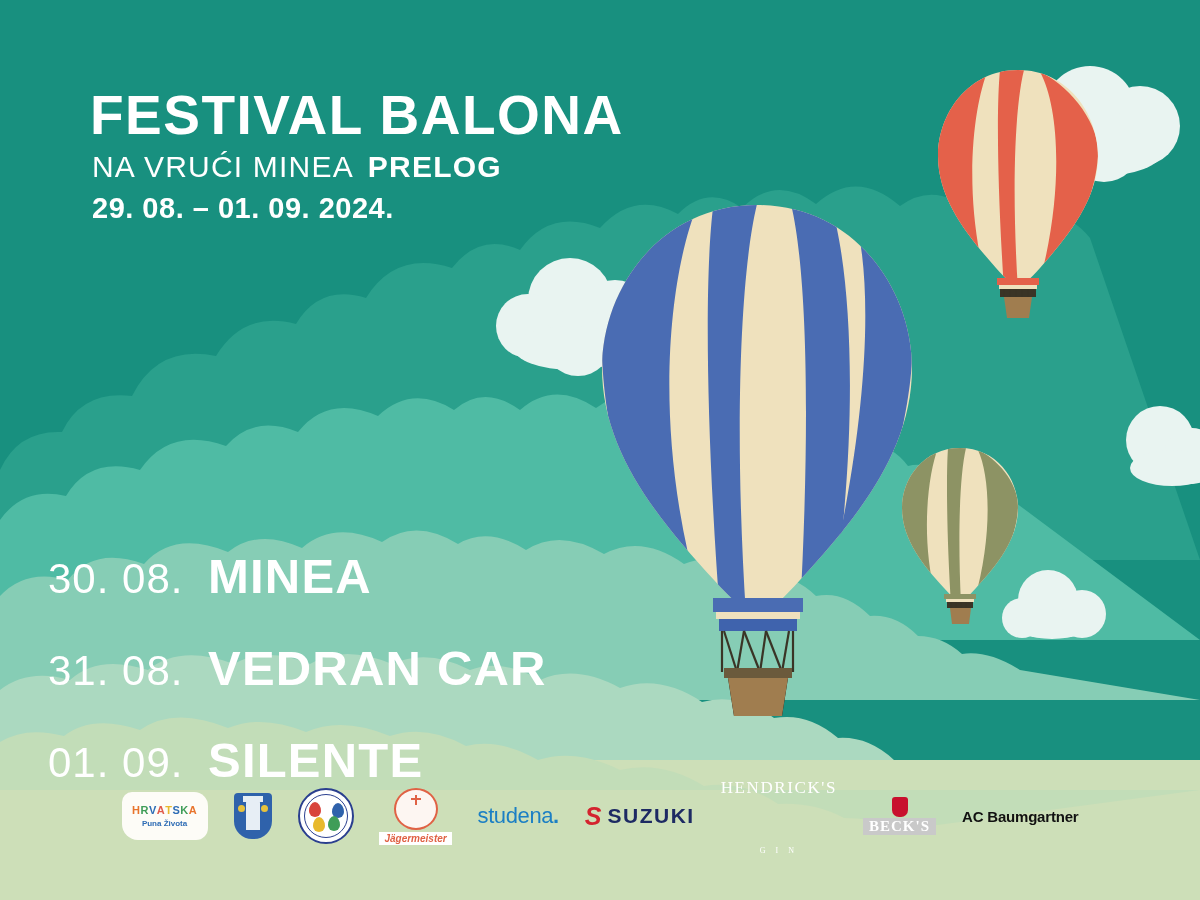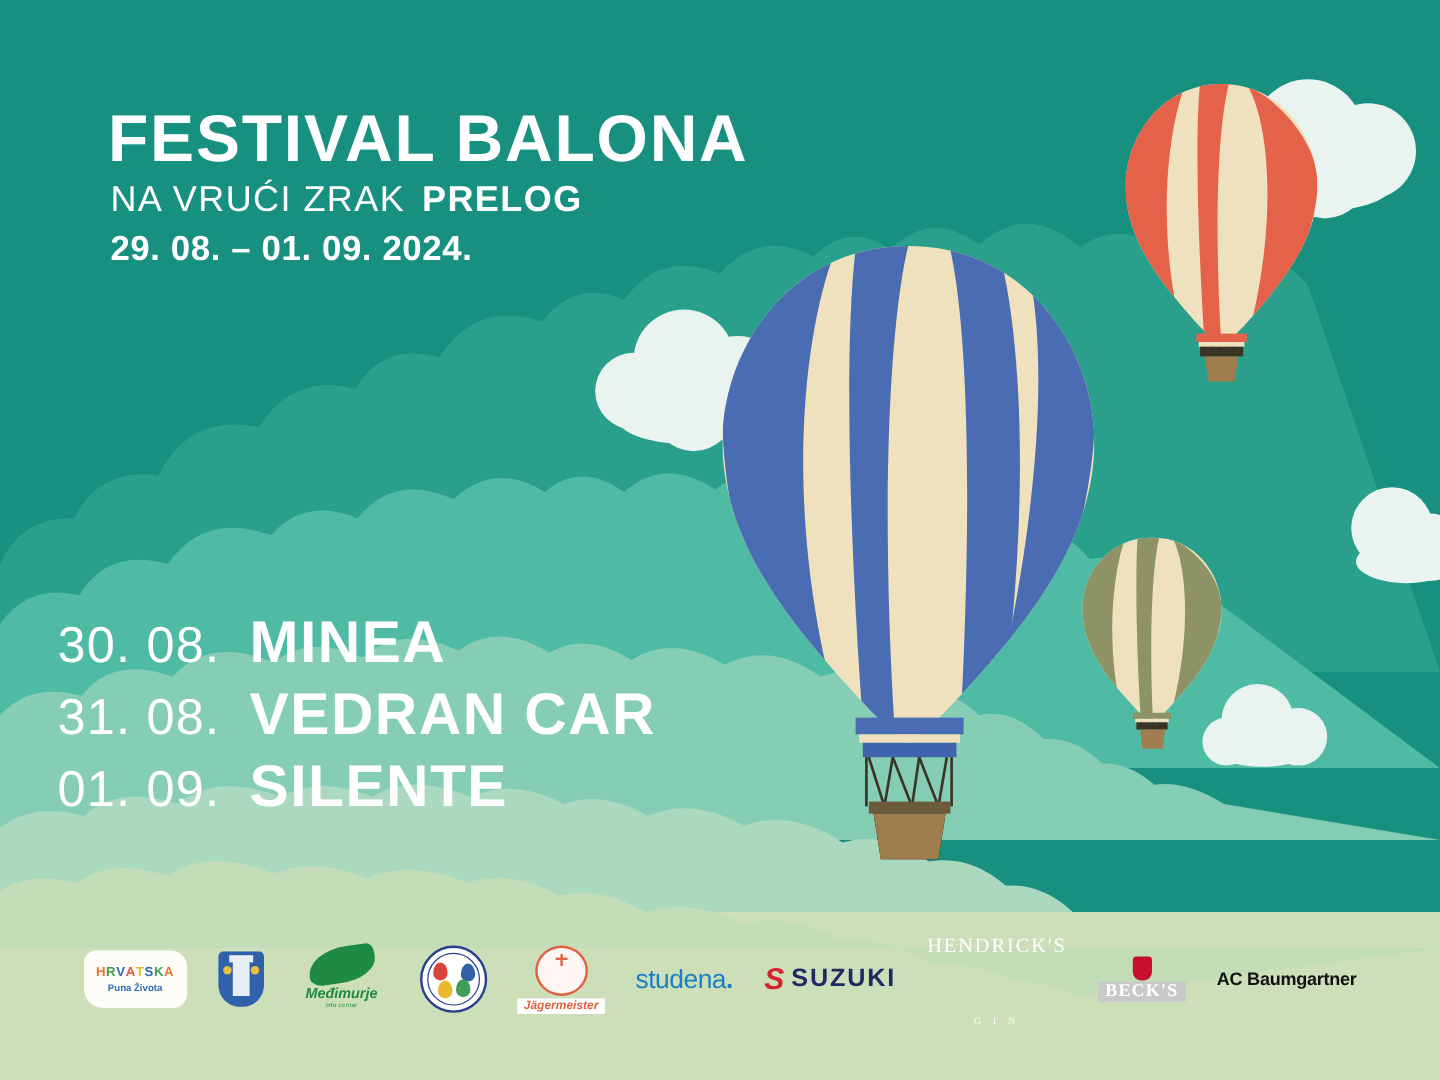--- a/index.html
+++ b/index.html
@@ -21,21 +21,21 @@
     font-size:30px;letter-spacing:1.2px;white-space:nowrap;line-height:1;
   }
   .subline .light{font-weight:300;}
   .subline .bold{font-weight:bold;margin-left:14px;}
   .dateline{
     position:absolute;left:92px;top:194px;color:#ffffff;
     font-weight:bold;font-size:29px;letter-spacing:0.5px;white-space:nowrap;line-height:1;
   }
 
   .lineup{position:absolute;left:48px;top:512px;}
-  .lu-row{display:flex;align-items:baseline;height:52px;margin-bottom:8px;}
+  .lu-row{display:flex;align-items:baseline;height:52px;margin-bottom:8px;margin-top:40px;}
   .lu-date{
     color:#ffffff;font-weight:300;font-size:42px;letter-spacing:1px;
     width:160px;flex:none;line-height:1;
   }
   .lu-name{
     color:#ffffff;font-weight:bold;font-size:49px;letter-spacing:1.2px;line-height:1;
   }
   #sponsors{
     position:absolute;left:0;top:786px;width:1200px;height:72px;
     display:flex;align-items:flex-start;justify-content:center;gap:26px;
@@ -294,21 +294,21 @@
         <path d="M961,602 L961,608"></path>
           <path d="M966,602 L966,608"></path>
       </g>
       <path d="M950,608 L971,608 L969,624 L952,624 Z" fill="#a07d4f"></path>
     </g>
   </svg>
 
   <div class="headline">FESTIVAL BALONA</div>
 
   <div class="subline">
-    <span class="light">NA VRUĆI ZRAK</span><span class="bold">PRELOG</span>
+    <span class="light">NA VRUĆI MINEA</span><span class="bold">PRELOG</span>
   </div>
 
   <div class="dateline">29. 08. – 01. 09. 2024.</div>
 
   <div class="lineup">
     <div class="lu-row">
       <div class="lu-date">30. 08.</div>
       <div class="lu-name">MINEA</div>
     </div>
     <div class="lu-row">
@@ -333,27 +333,20 @@
     </div>
 
     <div class="spon">
       <div class="s-shield">
         <div class="dotl"></div>
         <div class="dotr"></div>
         <div class="twr"></div>
       </div>
     </div>
 
-    <div class="spon">
-      <div class="s-leaf">
-        <div class="lf"></div>
-        <div class="nm">Međimurje</div>
-        <div class="sub">info centar</div>
-      </div>
-    </div>
 
     <div class="spon">
       <div class="s-club">
         <div class="ring"></div>
         <div class="bb b1"></div>
         <div class="bb b2"></div>
         <div class="bb b3"></div>
         <div class="bb b4"></div>
       </div>
     </div>

